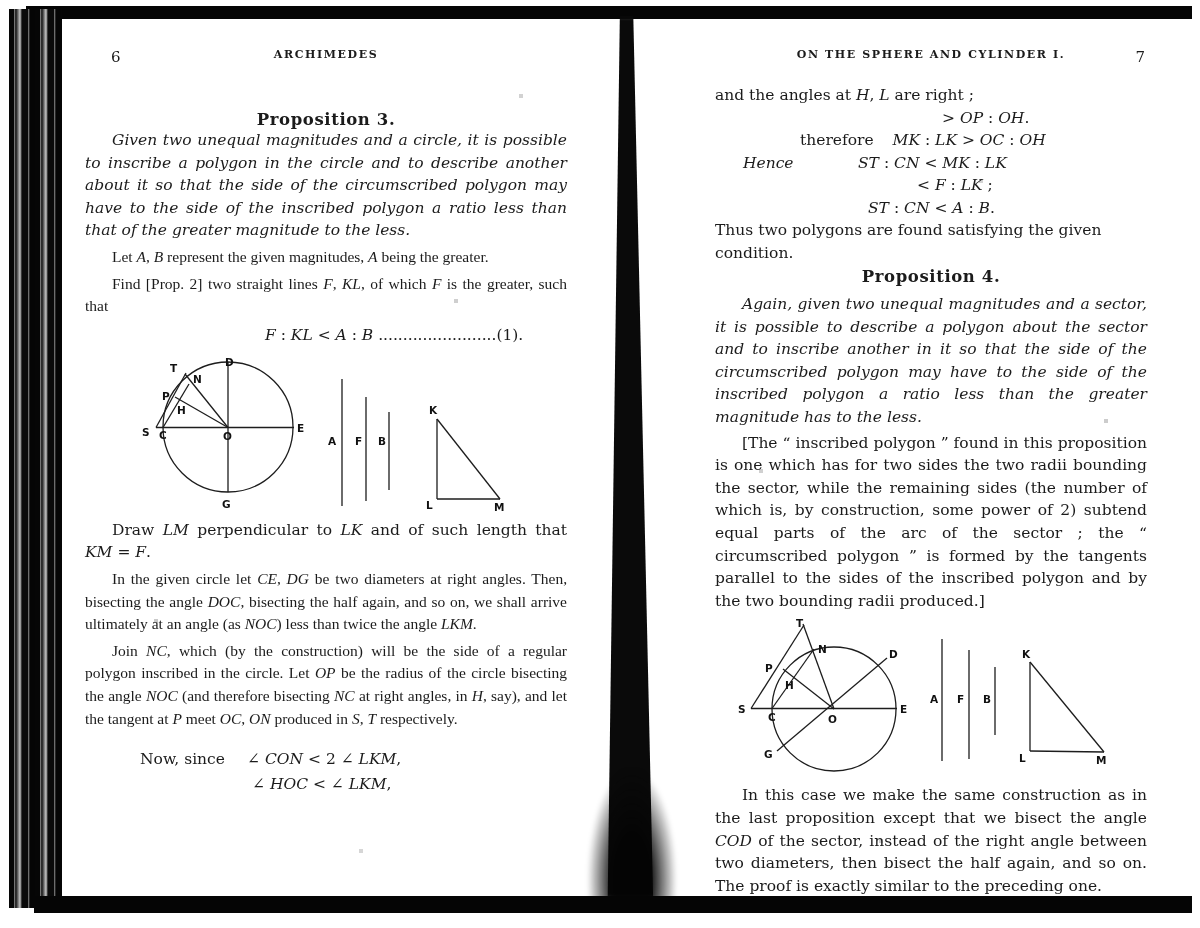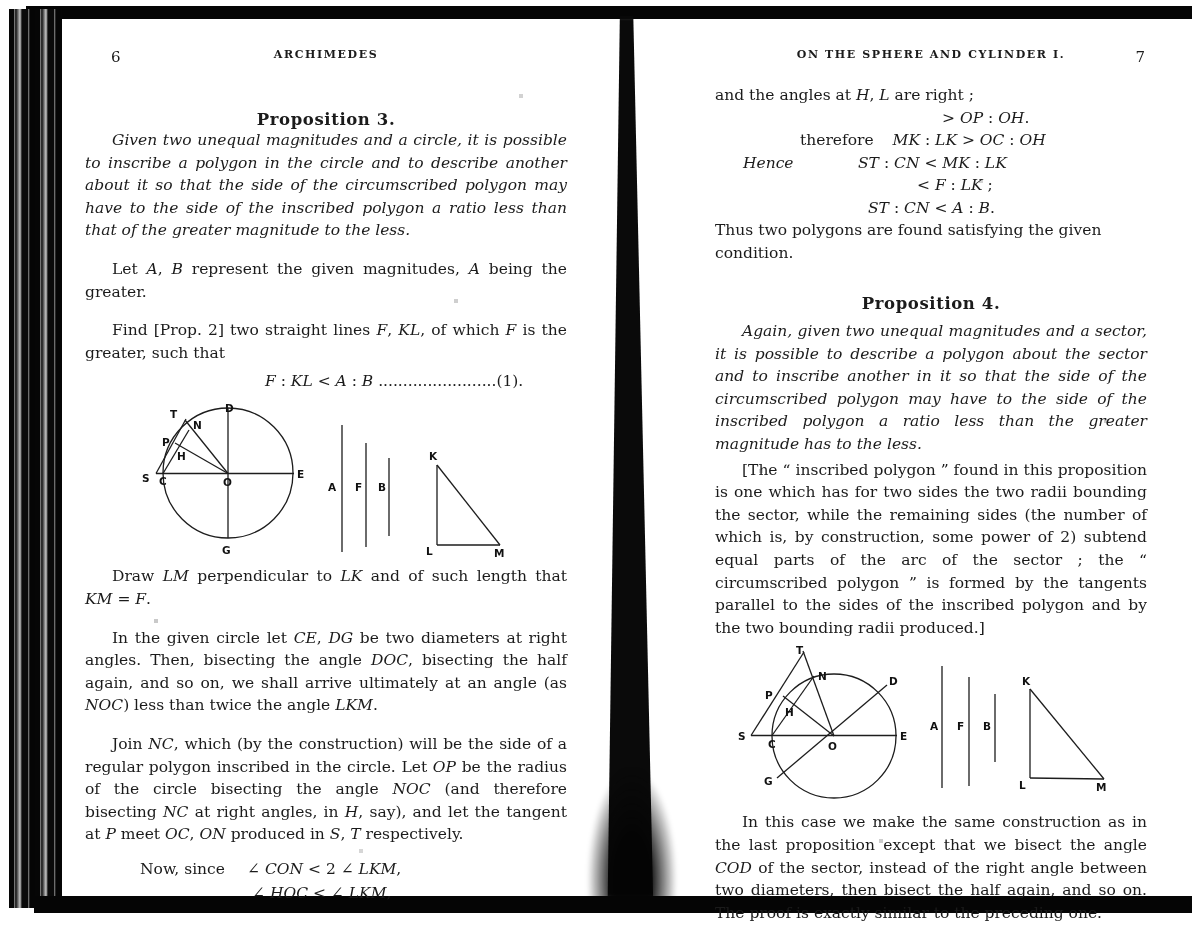--- a/index.html
+++ b/index.html
@@ -37,21 +37,21 @@
   .page{position:absolute;top:48px;}
   .page-left{left:85px;width:482px;}
   .page-right{left:715px;width:432px;}
   .pg-header{position:relative;height:20px;}
   .rhead{display:block;text-align:center;font-weight:bold;font-size:11px;letter-spacing:1.6px;}
   .pno{position:absolute;top:0;font-size:15px;}
   .pno-left{left:26px;}
   .pno-right{right:2px;}
   .prop-title{font-weight:bold;text-align:center;font-size:16.5px;letter-spacing:.6px;margin:0;}
   .mt-heading-l{margin-top:42px;}
-  .mt-heading-r{margin-top:30px;}
+  .mt-heading-r{margin-top:3px;}
   .par{margin:0;text-align:justify;text-indent:27px;font-size:15.5px;line-height:22.6px;}
   .enun{font-style:italic;}
   .eqline{position:relative;margin:0;font-size:15.5px;line-height:22.5px;}
   .eq i, .par i{font-style:italic;}
   .formula-1{margin:6px 0 0 180px;font-size:15.5px;line-height:23px;}
   
   .ind0{padding-left:0;}
   .ind3{padding-left:3px;}
   .ind85{padding-left:85px;}
   .ind153{padding-left:153px;}
@@ -63,21 +63,21 @@
   
   .nowsince-word{position:absolute;left:55px;top:0;}
   .nowsince-eq{display:inline-block;margin-left:162px;}
   .ind167{padding-left:167px;}
   
   .fig{display:block;}
   .fig-left{margin:8px 0 0 45px;}
   .fig-right{margin:2px 0 0 -25px;}
   .fig line, .fig circle, .fig path{stroke:#1d1d1d;stroke-width:1.3;fill:none;}
   .fig text{font-family:"DejaVu Sans",sans-serif;font-size:10.5px;font-weight:bold;fill:#111;stroke:none;}
-  .mt4{margin-top:16px;} .mt3{margin-top:3px;} .mt6{margin-top:12px;} .mt7{margin-top:7px;}
+  .mt4{margin-top:4px;font-family:Liberation Serif, serif;} .mt3{margin-top:3px;} .mt6{margin-top:18px;} .mt7{margin-top:7px;}
   .mt8{margin-top:0;} .mt10{margin-top:10px;} .mt11{} .mt16{margin-top:16px;}
   .mt2{margin-top:2px;}
 </style>
 </head>
 <body>
 
 <div class="bar-top"></div>
 <div class="edge-left"></div>
 <div class="gutter"></div>
 <div class="gutter-flare"></div>

